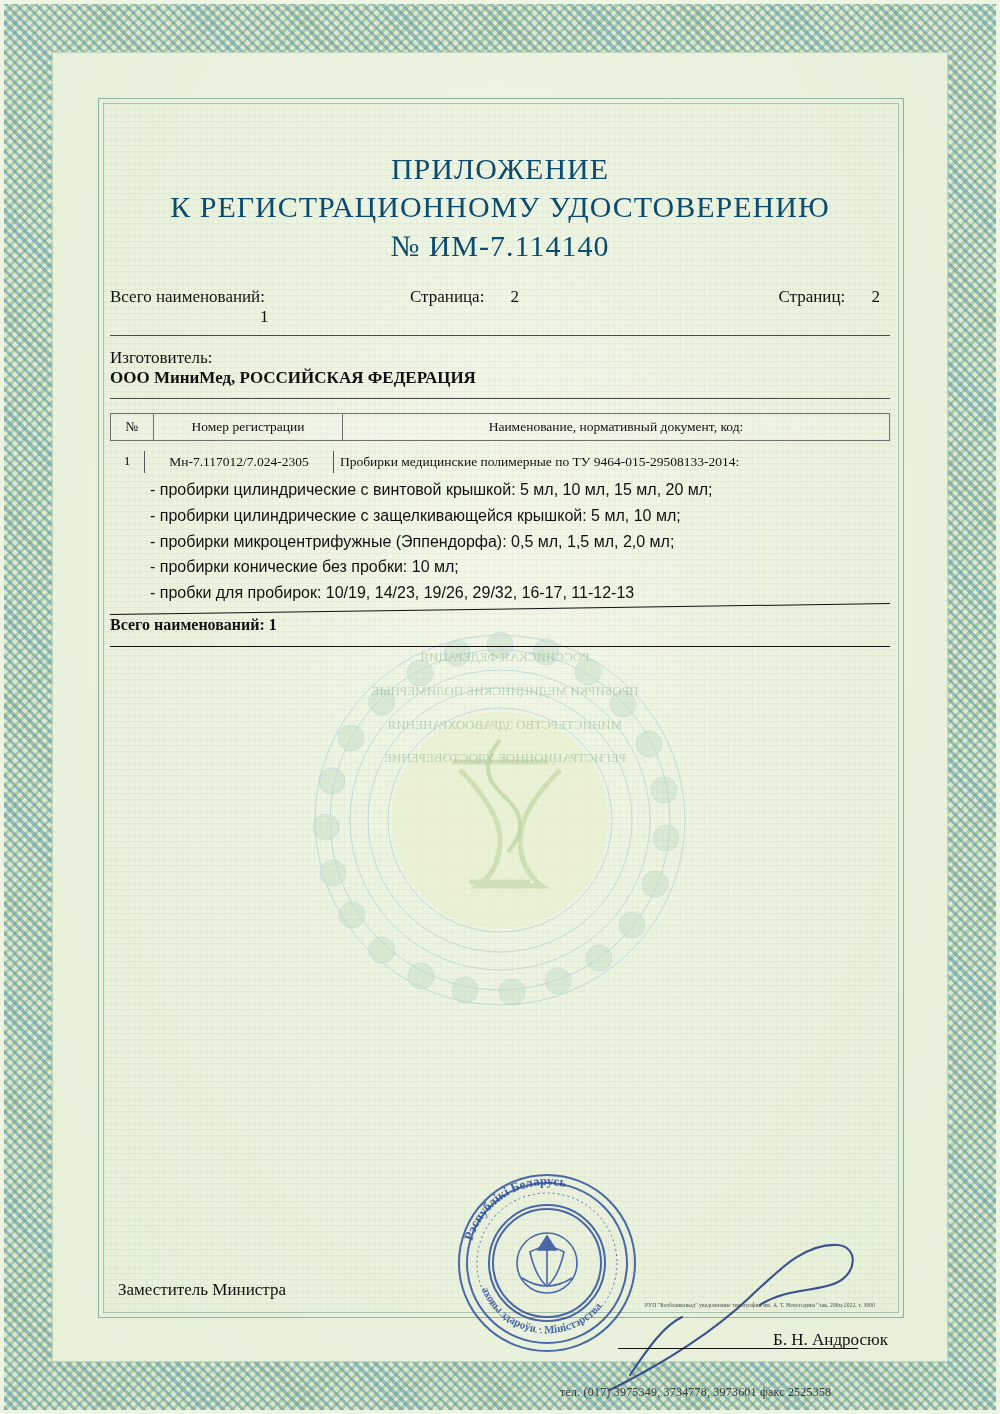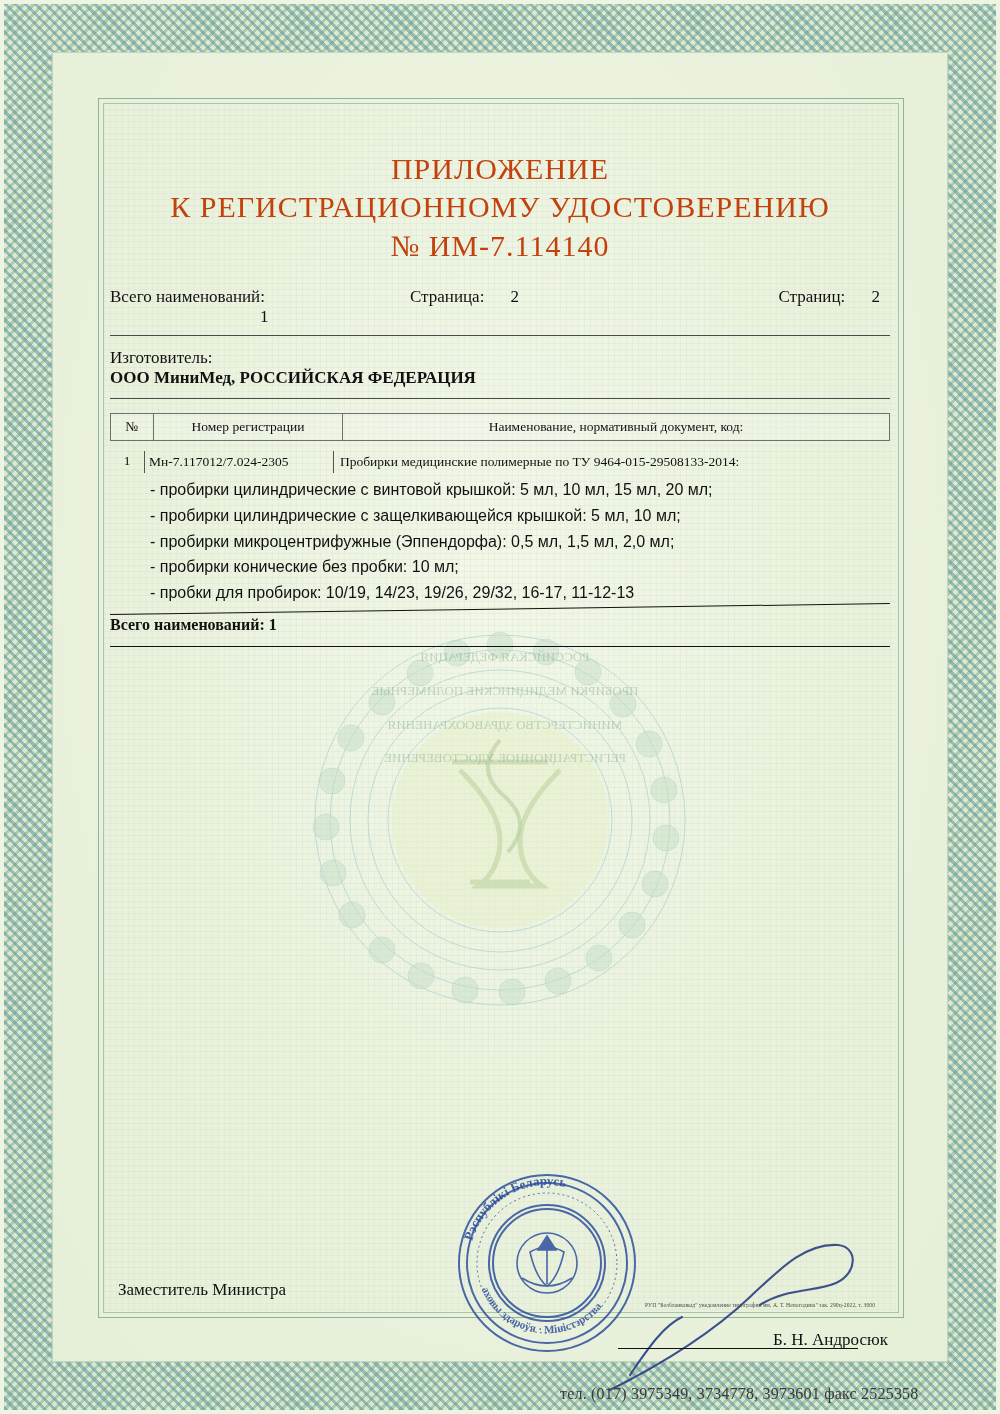--- a/index.html
+++ b/index.html
@@ -77,21 +77,21 @@
   .content {
     position: absolute;
     left: 110px; top: 150px;
     width: 780px;
   }
 
   .title {
     text-align: center;
     font-size: 30px;
     letter-spacing: 1px;
-    color: #c2410c;
+    color: #0c4a6e;
     line-height: 1.25;
     font-family: "Liberation Serif", serif;
   }
   .title .l1 { display:block; }
   .title .l2 { display:block; }
   .title .l3 { display:block; margin-top: 2px; }
 
   .counts-row {
     margin-top: 22px;
     display: flex;
@@ -140,20 +140,21 @@
 
   .body-row {
     display: flex;
     margin-top: 10px;
     font-size: 13.5px;
     color: #111;
   }
   .body-row .c-num { width: 34px; text-align: center; padding-top: 2px; }
   .body-row .c-reg {
     width: 180px;
+    text-align: center;
     border-left: 1px solid #555;
     border-right: 1px solid #555;
     padding: 2px 4px;
     line-height: 1.35;
   }
   .body-row .c-name {
     flex: 1;
     padding: 2px 2px 2px 6px;
     line-height: 1.35;
   }
@@ -218,21 +219,21 @@
   }
   .sign-line {
     position: absolute;
     left: 500px; top: 68px;
     width: 240px;
     border-top: 1.4px solid #111;
   }
   .phone-line {
     position: absolute;
     left: 560px; top: 1385px;
-    font-size: 16px;
+    font-size: 12px;
     color: #3a3a3a;
     letter-spacing: 0.2px;
     text-align: center;
   }
   .print-note {
     position: absolute;
     left: 645px; top: 1302px;
     font-size: 5.6px;
     color: #4a4a4a;
     letter-spacing: 0.1px;

